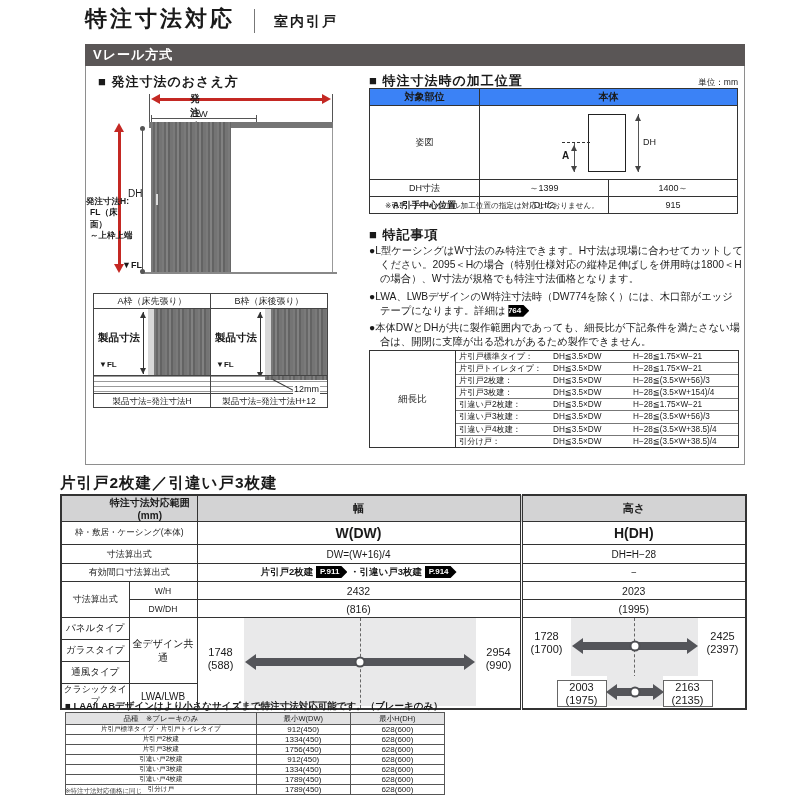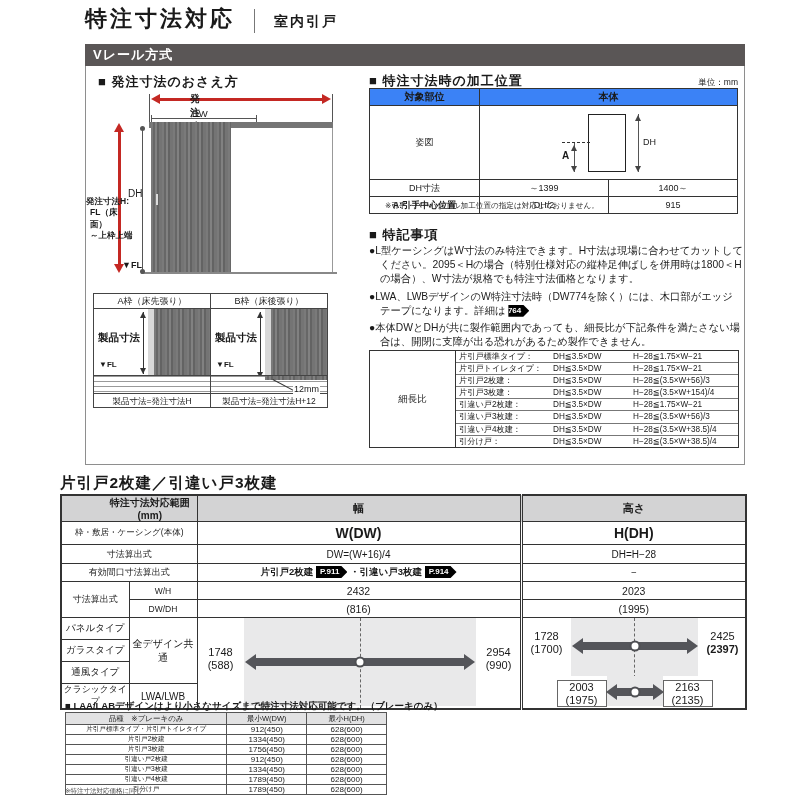--- a/index.html
+++ b/index.html
@@ -79,21 +79,21 @@
   .dash-v { position:absolute; top:0; bottom:0; width:0; border-left:1px dashed #666; }
   .range-bar { position:absolute; height:8px; background:#54555a; }
   .range-bar .rl { position:absolute; left:-11px; top:-4px; width:0; height:0; border:8px solid transparent; border-right:11px solid #54555a; border-left:0; }
   .range-bar .rr { position:absolute; right:-11px; top:-4px; width:0; height:0; border:8px solid transparent; border-left:11px solid #54555a; border-right:0; }
   .range-bar .rc { position:absolute; left:50%; top:50%; transform:translate(-50%,-50%); width:11px; height:11px; background:#fff; border:2px solid #4e4f53; border-radius:50%; }
   .rlabel { position:absolute; font-size:11px; line-height:1.15; text-align:center; }
   .rlabel.boxed { background:#fff; border:1px solid #666; padding:0 2px; }
 
   
   .mini-note { left:65px; top:700px; font-size:9.5px; font-weight:bold; }
-  .mini { left:65px; top:712px; width:322px; }
+  .mini { left:65px; top:712px; width:380px; }
   .mini td { border:1px solid #555; text-align:center; }
   .mini .mh { background:#e2e2e3; font-size:7.5px; height:12px; }
   .mini .ml { font-size:6.6px; height:9.6px; }
   .mini .mv { font-size:8px; }
   .footnote { left:65px; top:787px; font-size:6.5px; color:#444; }
 </style>
 </head>
 <body>
 
 <div class="page">
@@ -352,21 +352,21 @@
           <span style="display:block;">1728</span>
           <span style="display:block;">(1700)</span>
         </div>
         <div class="range-bar" style="left:60px;top:24px;width:104px;">
               <i class="rl"></i>
               <i class="rr"></i>
               <i class="rc"></i>
             </div>
         <div class="rlabel" style="left:176px;top:12px;width:48px;">
           <span style="display:block;">2425</span>
-          <span style="display:block;font-weight:bold;">(2397)</span>
+          <span style="display:block;">(2397)</span>
         </div>
         <div class="gpanel" style="left:84px;top:58px;width:56px;height:30px;"></div>
         <div class="rlabel boxed" style="left:34px;top:62px;width:50px;">
           <span style="display:block;">2003</span>
           <span style="display:block;">(1975)</span>
         </div>
         <div class="range-bar" style="left:94px;top:70px;width:36px;">
               <i class="rl"></i>
               <i class="rr"></i>
               <i class="rc"></i>

